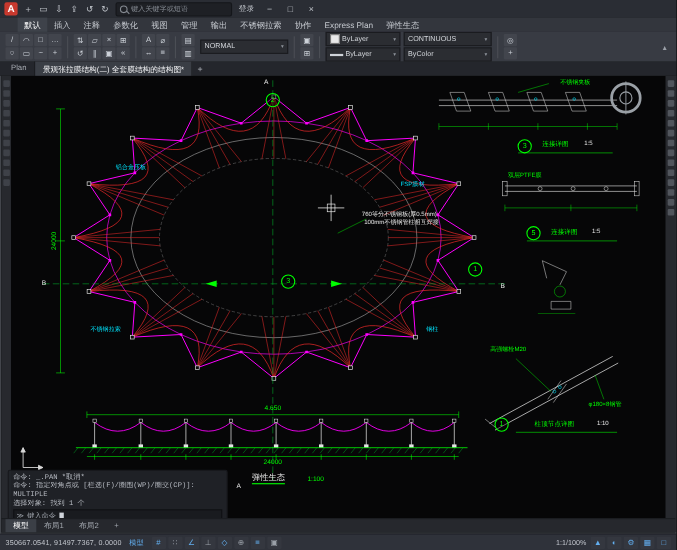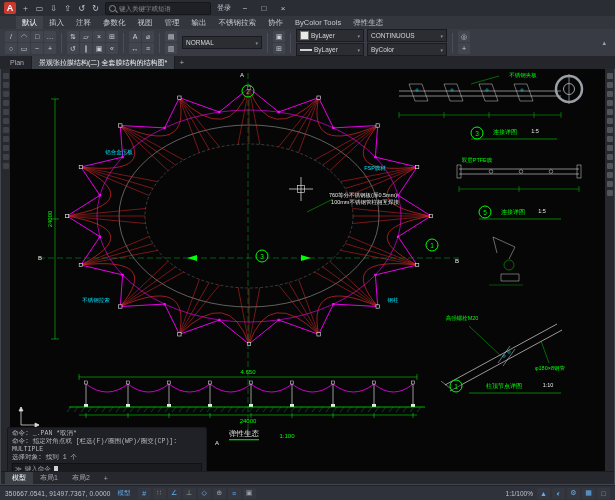--- a/index.html
+++ b/index.html
@@ -99,21 +99,21 @@
 <div class="ribbontabs" id="ribbontabs">
     <div class="rtab active">默认</div>
     <div class="rtab">插入</div>
     <div class="rtab">注释</div>
     <div class="rtab">参数化</div>
     <div class="rtab">视图</div>
     <div class="rtab">管理</div>
     <div class="rtab">输出</div>
     <div class="rtab">不锈钢拉索</div>
     <div class="rtab">协作</div>
-    <div class="rtab">ByColor Tools</div>
+    <div class="rtab">Express Plan</div>
     <div class="rtab">弹性生态</div>
   </div>
 
 <div class="ribbonbody">
   <div class="cluster">
       <span class="tool">/</span>
       <span class="tool">○</span>
       <span class="tool">◠</span>
       <span class="tool">▭</span>
       <span class="tool">□</span>

